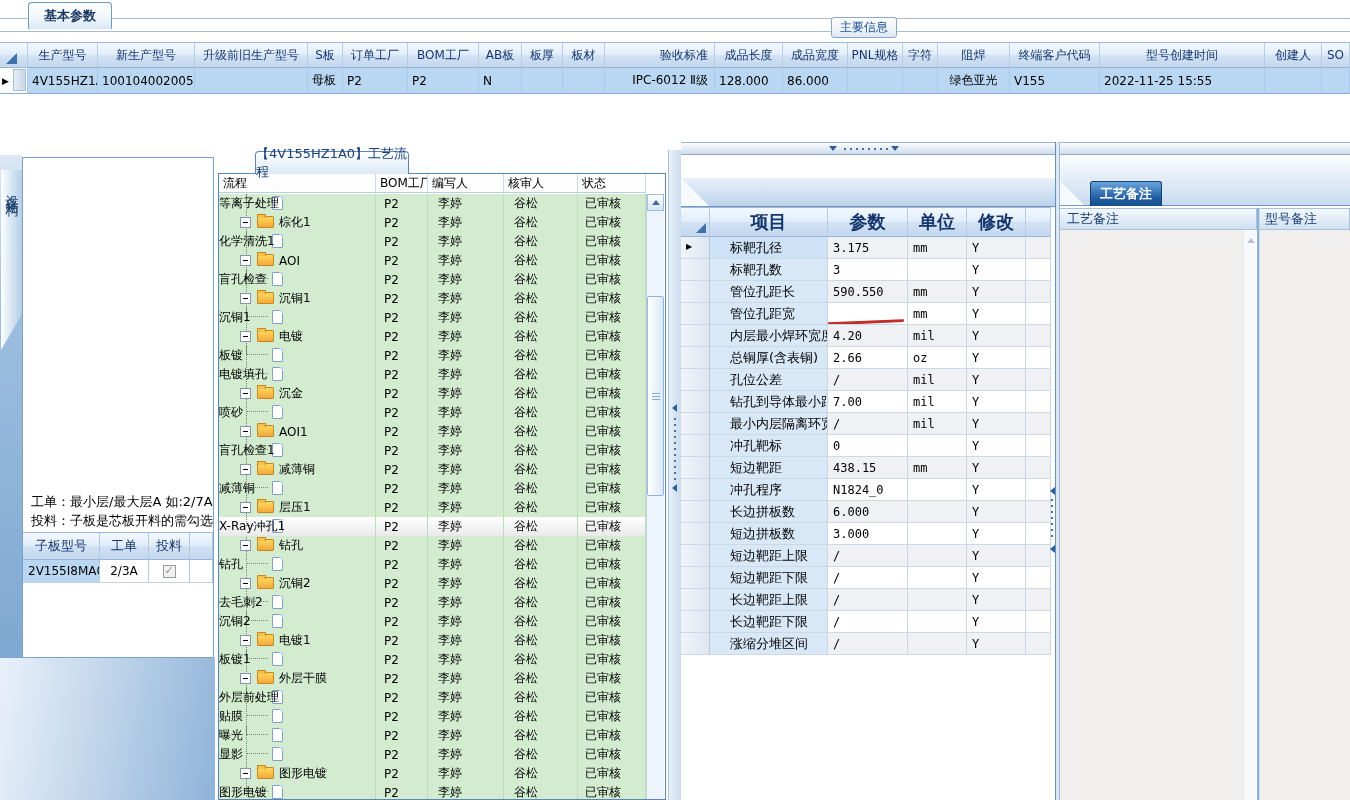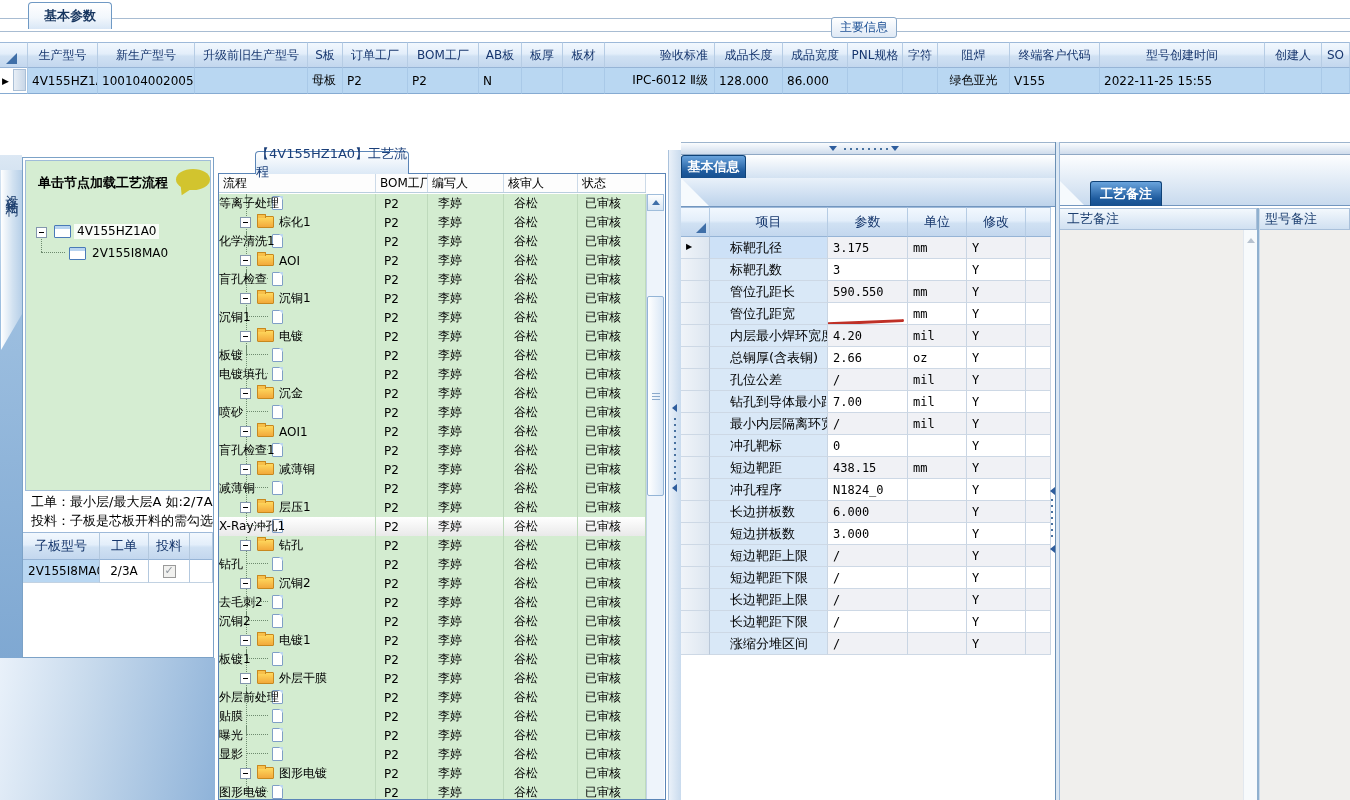--- a/index.html
+++ b/index.html
@@ -127,21 +127,21 @@
 .subtabstrip::before{content:'';position:absolute;left:0;bottom:0;width:0;height:0;
   border-bottom:28px solid #f6fafd;border-right:28px solid transparent}
 .subtab{position:absolute;left:28px;top:2px;width:84px;height:27px;z-index:2;
   background:linear-gradient(180deg,#ffffff 0%,#f2f7fc 55%,#d9e7f6);border:1px solid #6f99c4;border-bottom:none;
   border-radius:4px 4px 0 0;color:#16355f;font-weight:700;font-size:13px;
   display:flex;align-items:center;justify-content:center}
 .params{position:absolute;left:681px;top:207px;width:370px}
 .phead{display:flex;height:30px}
 .phead .pc{background:linear-gradient(180deg,#f2f8fe 0%,#e3eefa 45%,#d0e1f3 55%,#c3d7ee 100%);
   border-top:1px solid #9db9d9;border-bottom:1px solid #96b4d6;border-right:1px solid #b6cce4;
-  color:#14356b;font-size:13px;font-weight:400;display:flex;align-items:center;justify-content:center;position:relative}
+  color:#14356b;font-size:18px;font-weight:700;display:flex;align-items:center;justify-content:center;position:relative}
 .pc0{width:29px}.pc1{width:118px}.pc2{width:80px}.pc3{width:59px}.pc4{width:59px}.pc5{width:25px}
 .phead .pc0::after{content:'';position:absolute;right:3px;bottom:3px;width:0;height:0;
   border-left:10px solid transparent;border-bottom:10px solid #3f6fa8}
 .prow{display:flex;height:22px}
 .prow>div{border-right:1px solid #c9d5e3;border-bottom:1px solid #cdd8e5;display:flex;align-items:center;overflow:hidden;white-space:nowrap}
 .prow .pc0{background:linear-gradient(90deg,#f0f4f9,#dde6f0);border-right:1px solid #b9c7d8;position:relative}
 .prow .pc1{background:#d9e8f7;padding-left:20px;font-size:13px}
 .prow .pcv{background:#fff;font-family:"DejaVu Sans Mono","Liberation Mono",monospace;font-size:12px;padding-left:5px}
 .params .prow:nth-child(odd) .pcv{background:#f0f1f5}
 .prow.current .pc1{background:#cde1f7}
@@ -230,31 +230,20 @@
       <div class="tc c16">2022-11-25 15:55</div>
       <div class="tc c17"></div>
       <div class="tc c18"></div>
     </div>
   </div>
 
   <div class="leftstrip"></div>
   <div class="vtab">设备结构</div>
 
   <div class="sidebar">
-    <div class="green">
-      <div class="hinttext">单击节点加载工艺流程</div>
-      <span class="bubble"></span>
-      <span class="expbox" style="left:10px;top:66px"></span>
-      <span class="winicon" style="left:28px;top:64px"></span>
-      <span class="treelabel rootsel" style="left:48px;top:63px">4V155HZ1A0</span>
-      <span class="dotv" style="left:15px;top:78px;height:13px"></span>
-      <span class="doth" style="left:15px;top:91px;width:24px"></span>
-      <span class="winicon" style="left:43px;top:86px"></span>
-      <span class="treelabel" style="left:63px;top:85px">2V155I8MA0</span>
-    </div>
     <div class="notes">
       <div>工单：最小层/最大层A 如:2/7A</div>
       <div>投料：子板是芯板开料的需勾选</div>
     </div>
     <div class="sbtable">
       <div class="sbrow sbhead">
         <div class="sc s0">子板型号</div>
         <div class="sc s1">工单</div>
         <div class="sc s2">投料</div>
         <div class="sc s3"></div>
@@ -713,23 +702,20 @@
     <span class="vdots" style="left:5px;top:268px;height:62px"></span>
     <span class="tri-left" style="left:3px;top:334px"></span>
   </div>
 
   <div class="hsplit">
     <span class="tri-down" style="left:148px;top:3px"></span>
     <span class="hdots" style="left:163px;top:5px;width:44px"></span>
     <span class="tri-down" style="left:210px;top:3px"></span>
   </div>
 
-  <div class="basictabs">
-    <div class="bluetab basictab">基本信息</div>
-  </div>
   <div class="subtabstrip"></div>
   <div class="subtab">基本参数</div>
 
   <div class="params">
     <div class="phead">
       <div class="pc pc0"></div>
       <div class="pc pc1">项目</div>
       <div class="pc pc2">参数</div>
       <div class="pc pc3">单位</div>
       <div class="pc pc4">修改</div>

